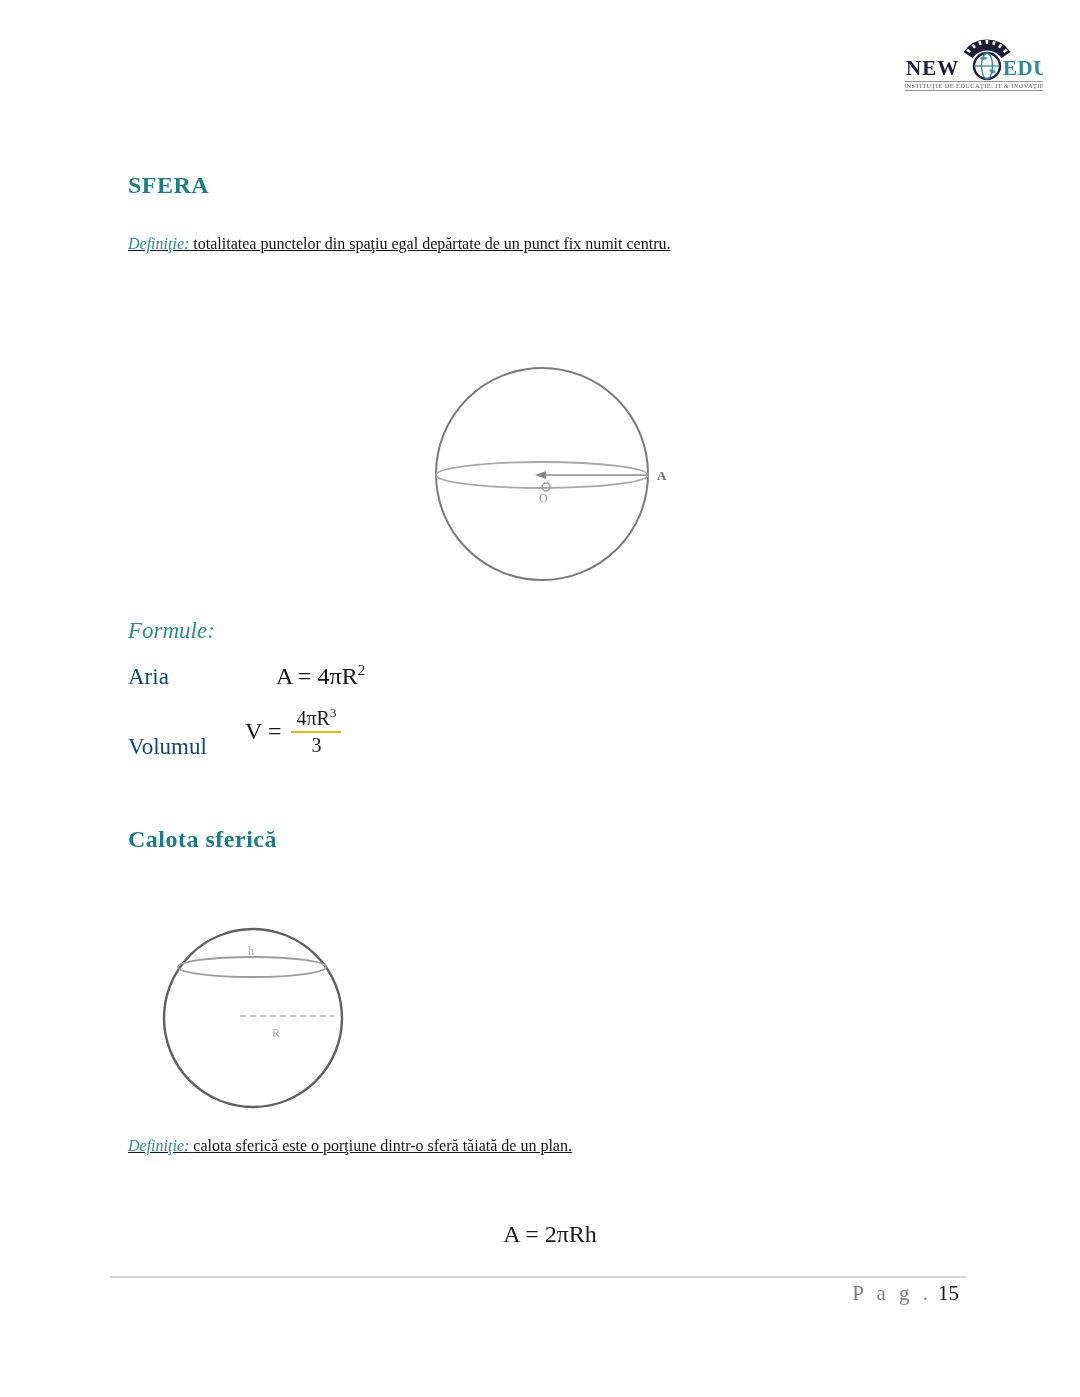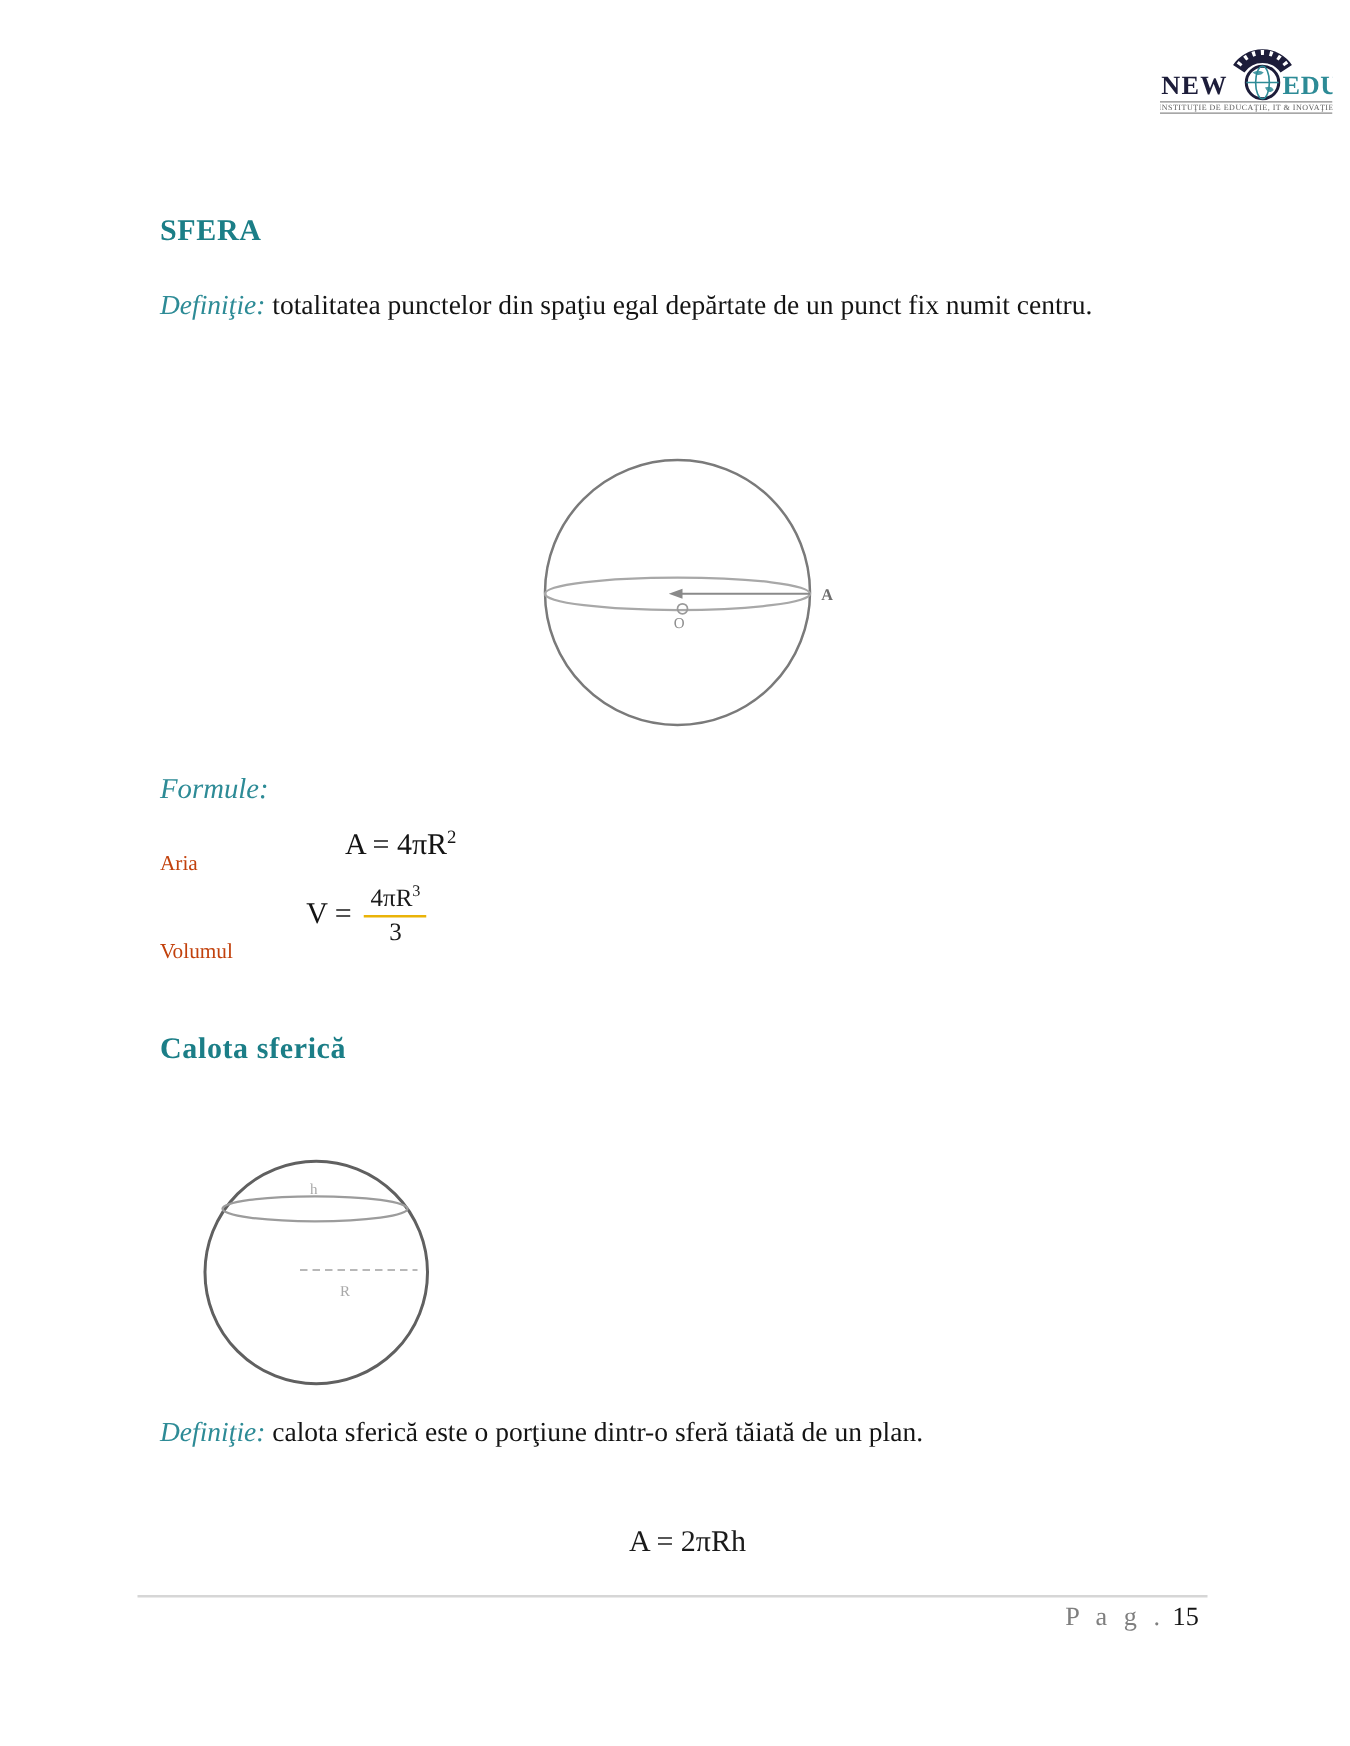--- a/index.html
+++ b/index.html
@@ -8,34 +8,34 @@
     position:relative;
     width:1080px; height:1397px;
     background:#ffffff;
     font-family:"Liberation Serif", serif;
     color:#1a1a1a;
     overflow:hidden;
   }
   .abs { position:absolute; }
 
   
-  .logo { right:14px; top:38px; width:138px; height:56px;text-align:right; }
+  .logo { right:37px; top:38px; width:138px; height:56px;text-align:right; }
 
   
   .section-title {
     font-size:24px; font-weight:bold; color:#1b7e87;
     letter-spacing:0.5px;
   }
   .teal-italic { font-style:italic; color:#2d8b96; }
 
   
-  .body-text { font-size:22px; line-height:39px; color:#141414; }
+  .body-text { font-size:16px; line-height:39px; color:#141414;text-decoration:underline; }
 
   
-  .formula-label { font-size:17px; color:#c2410c;margin-top:17px; }
+  .formula-label { font-size:23px; color:#0c4a6e; }
   .formula { font-size:24px; color:#141414; }
   .formula sup { font-size:15px; }
 
   .frac {
     display:inline-flex; flex-direction:column; align-items:center;
     vertical-align:middle; margin-left:10px;
     font-size:20px; line-height:1.15;
   }
   .frac .num { border-bottom:2px solid #eab308; padding:0 5px 1px 5px; }
   .frac .num sup { font-size:13px; }

